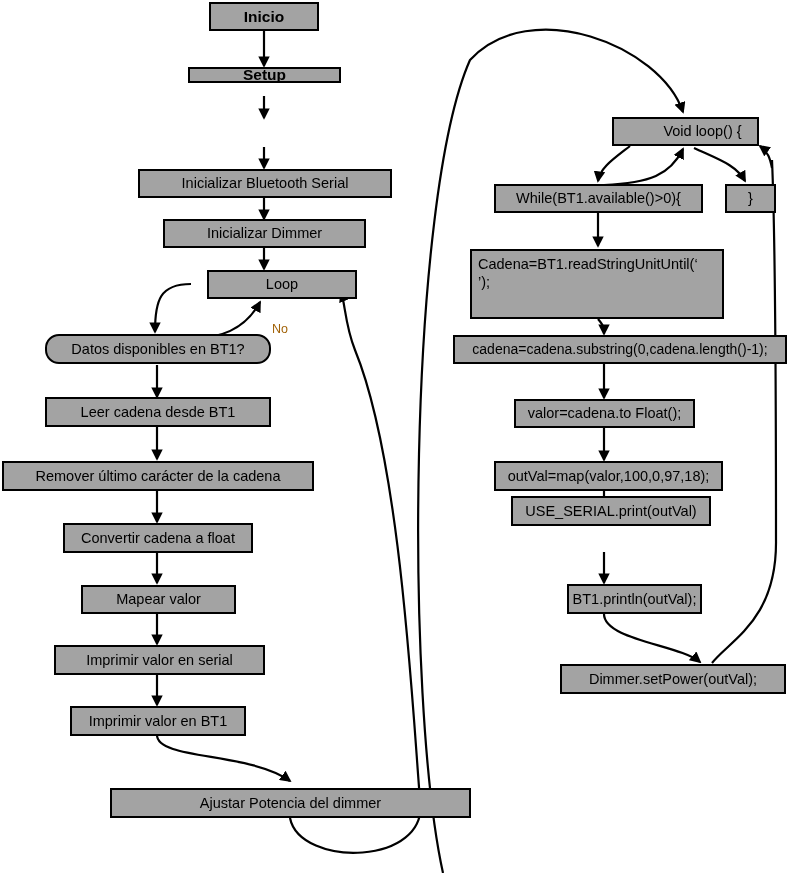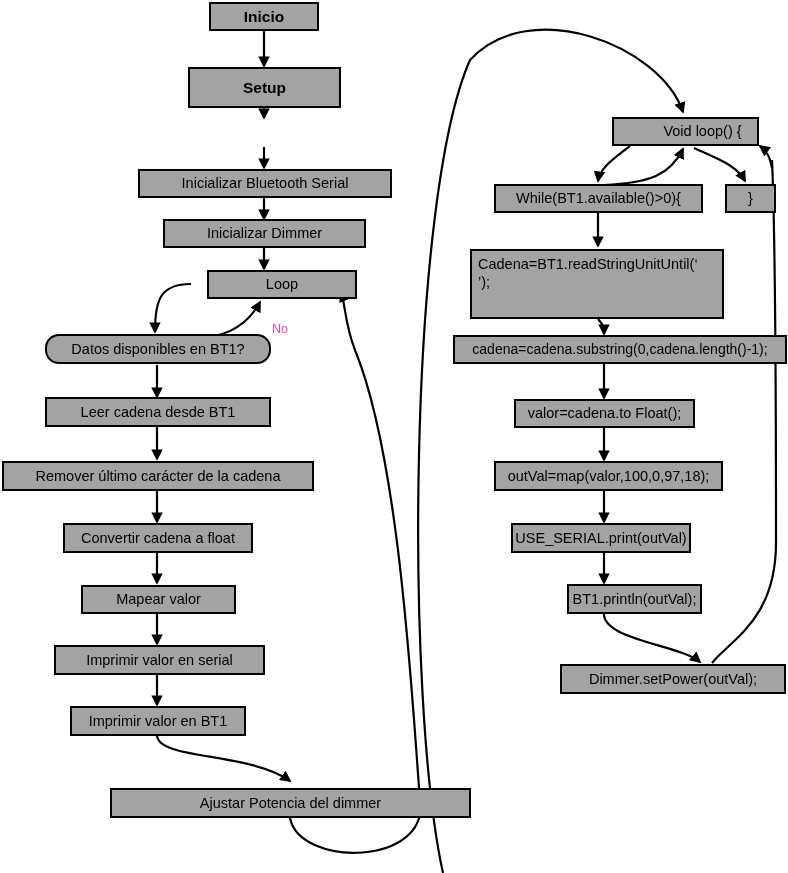--- a/index.html
+++ b/index.html
@@ -39,21 +39,21 @@
     font-size: 14.5px;
     line-height: 1.25;
     padding: 2px 6px;
     z-index: 2;
   }
   .node.bold { font-weight: bold; font-size: 15.5px; }
   .node.multiline { align-items: flex-start; padding-top: 4px; }
   .edge-label {
     position: absolute;
     font-size: 12.5px;
-    color: #ec4899;
+    color: #a16207;
     z-index: 3;
     white-space: nowrap;
   }
 </style>
 </head>
 <body>
 
 <div id="canvas">
 
   <svg id="edges" viewBox="0 0 788 873">
@@ -111,21 +111,21 @@
     </g>
     <g stroke="#000000" stroke-width="2.2" fill="none" marker-end="url(#arrow)">
       <path d="M 772 168 C 770 158 768 152 760 146"></path>
     </g>
   </svg>
 
   <div class="node bold" style="left:209px; top:2px; width:110px; height:29px;">
     <span>Inicio</span>
   </div>
 
-  <div class="node bold" style="left:188px; top:67px; width:153px; height:41px;">
+  <div class="node bold" style="left:188px; top:67px; width:153px; height:16px;">
     <span>Setup</span>
   </div>
 
 
   <div class="node" style="left:138px; top:169px; width:254px; height:29px;">
     <span>Inicializar Bluetooth Serial</span>
   </div>
 
   <div class="node" style="left:163px; top:219px; width:203px; height:29px;">
     <span>Inicializar Dimmer</span>
@@ -191,21 +191,21 @@
   </div>
 
   <div class="node" style="left:514px; top:399px; width:181px; height:29px;">
     <span>valor=cadena.to Float();</span>
   </div>
 
   <div class="node" style="left:494px; top:461px; width:229px; height:30px;">
     <span>outVal=map(valor,100,0,97,18);</span>
   </div>
 
-  <div class="node" style="left:511px; top:523px; width:180px; height:30px;">
+  <div class="node" style="left:511px; top:496px; width:200px; height:30px;">
     <span>USE_SERIAL.print(outVal)</span>
   </div>
 
   <div class="node" style="left:527px; top:584px; width:135px; height:30px;margin-left:40px;">
     <span>BT1.println(outVal);</span>
   </div>
 
   <div class="node" style="left:560px; top:664px; width:226px; height:30px;">
     <span>Dimmer.setPower(outVal);</span>
   </div>

